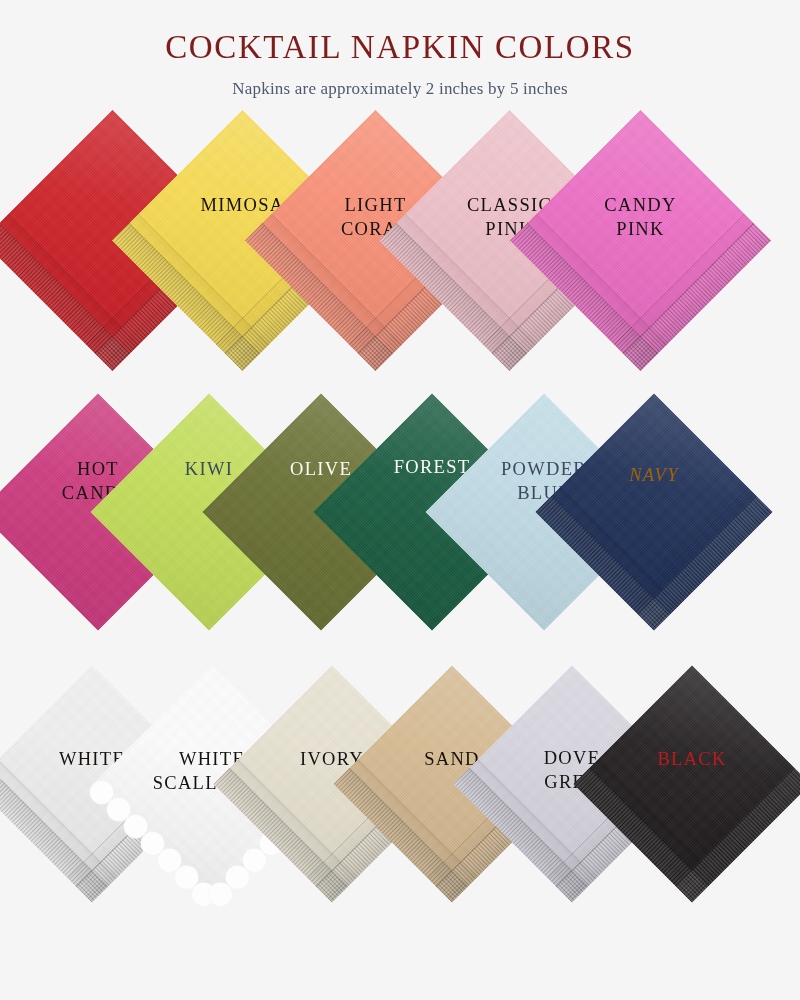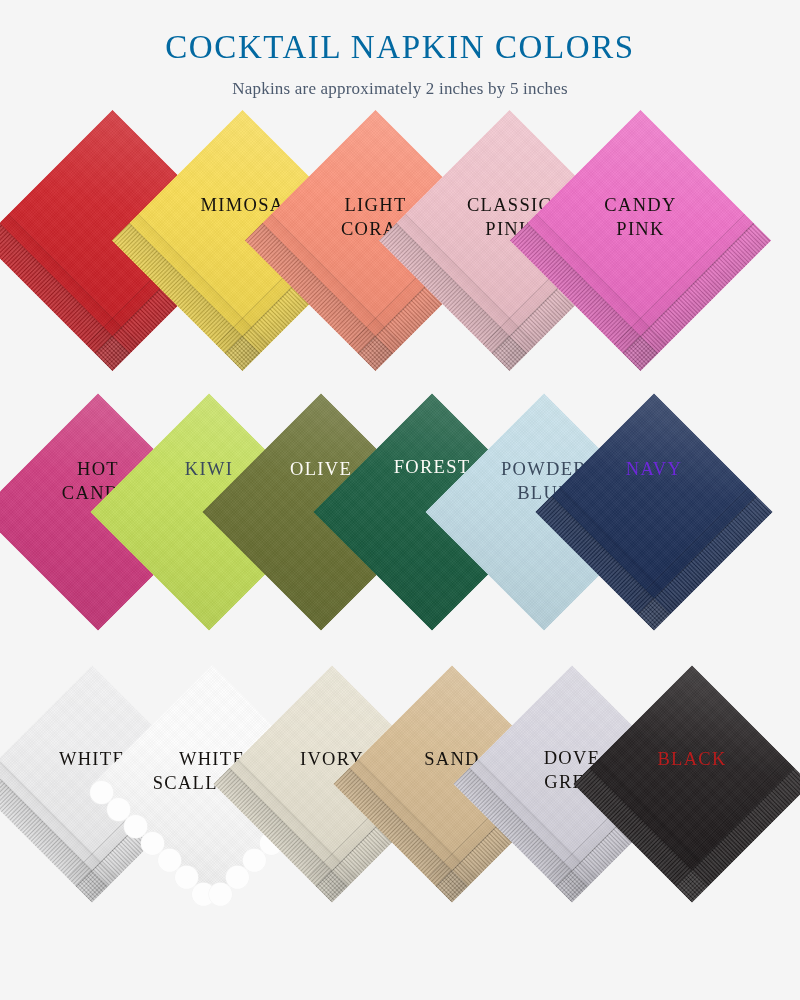--- a/index.html
+++ b/index.html
@@ -102,21 +102,21 @@
   .lab-dark{color:#15120f;font-family:Liberation Serif, serif;}
   .lab-light{color:#fdfbf7;}
   .lab-slate{color:#3b4a5e;}
 </style>
 </head>
 <body style="background: rgb(245, 245, 245);">
 
 <div id="board">
 
   <div class="header">
-    <h1 class="title" style="color: #0369a1;">COCKTAIL NAPKIN COLORS</h1>
+    <h1 class="title" style="color: #7f1d1d;">COCKTAIL NAPKIN COLORS</h1>
     <p class="subtitle">Napkins are approximately 2 inches by 5 inches</p>
   </div>
 
   <div id="napkins-layer">
       <div class="napkin" style="width: 185px; height: 185px; left: 20px; top: 148px; z-index: 10;">
         <div class="sq">
           <div class="face" style="--c: #CE2229;"></div>
           <div class="ply ply-b2"></div>
           <div class="ply ply-b"></div>
           <div class="ply ply-r2"></div>
@@ -199,21 +199,21 @@
 BLUE</div>
       </div>
       <div class="napkin" style="width: 168px; height: 168px; left: 570px; top: 428px; z-index: 15;">
         <div class="sq">
           <div class="face" style="--c: #1F3159;"></div>
           <div class="ply ply-b2"></div>
           <div class="ply ply-b"></div>
           <div class="ply ply-r2"></div>
           <div class="ply ply-r"></div>
         </div>
-        <div class="label lab-light" style="top: 30px; color: #6d28d9;">NAVY</div>
+        <div class="label lab-light" style="top: 36px; color: #a16207; font-style: italic;">NAVY</div>
       </div>
       <div class="napkin" style="width: 168px; height: 168px; left: 8px; top: 700px; z-index: 10;">
         <div class="sq">
           <div class="face" style="--c: #F0F0F1;"></div>
           <div class="ply ply-b2"></div>
           <div class="ply ply-b"></div>
           <div class="ply ply-r2"></div>
           <div class="ply ply-r"></div>
         </div>
         <div class="label lab-dark" style="top: 48px; color: rgb(21, 18, 15);">WHITE</div>

